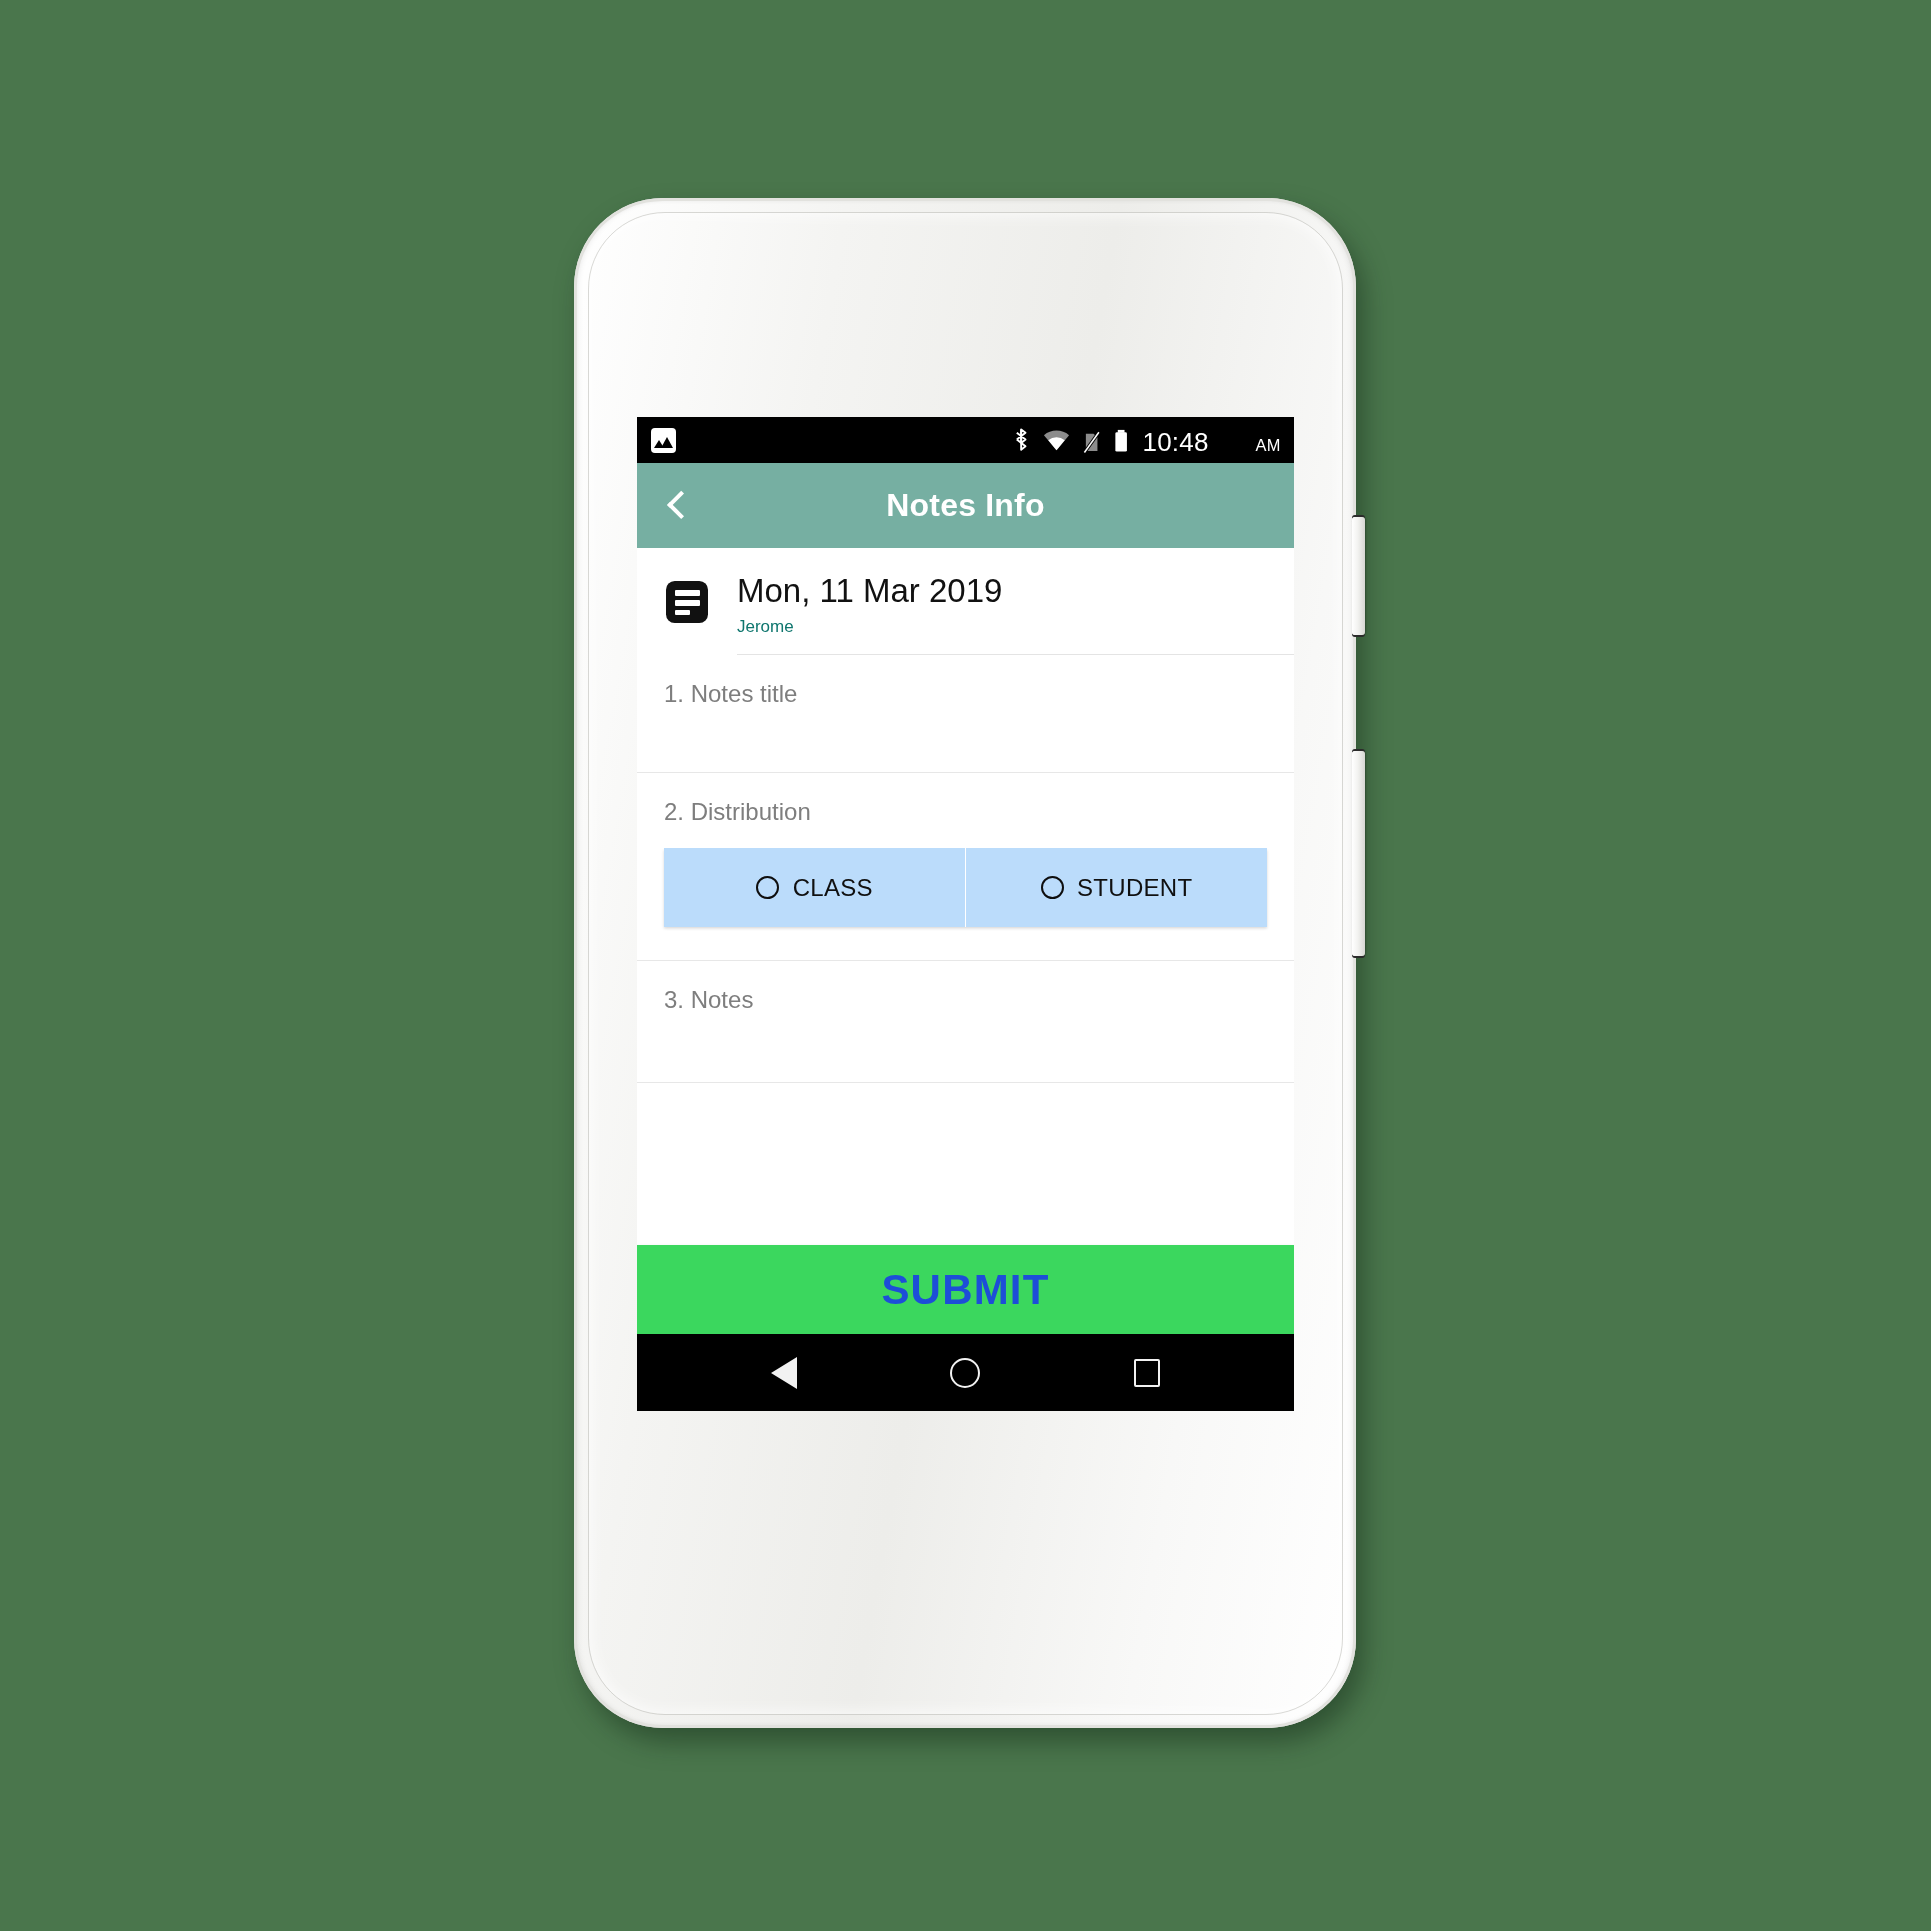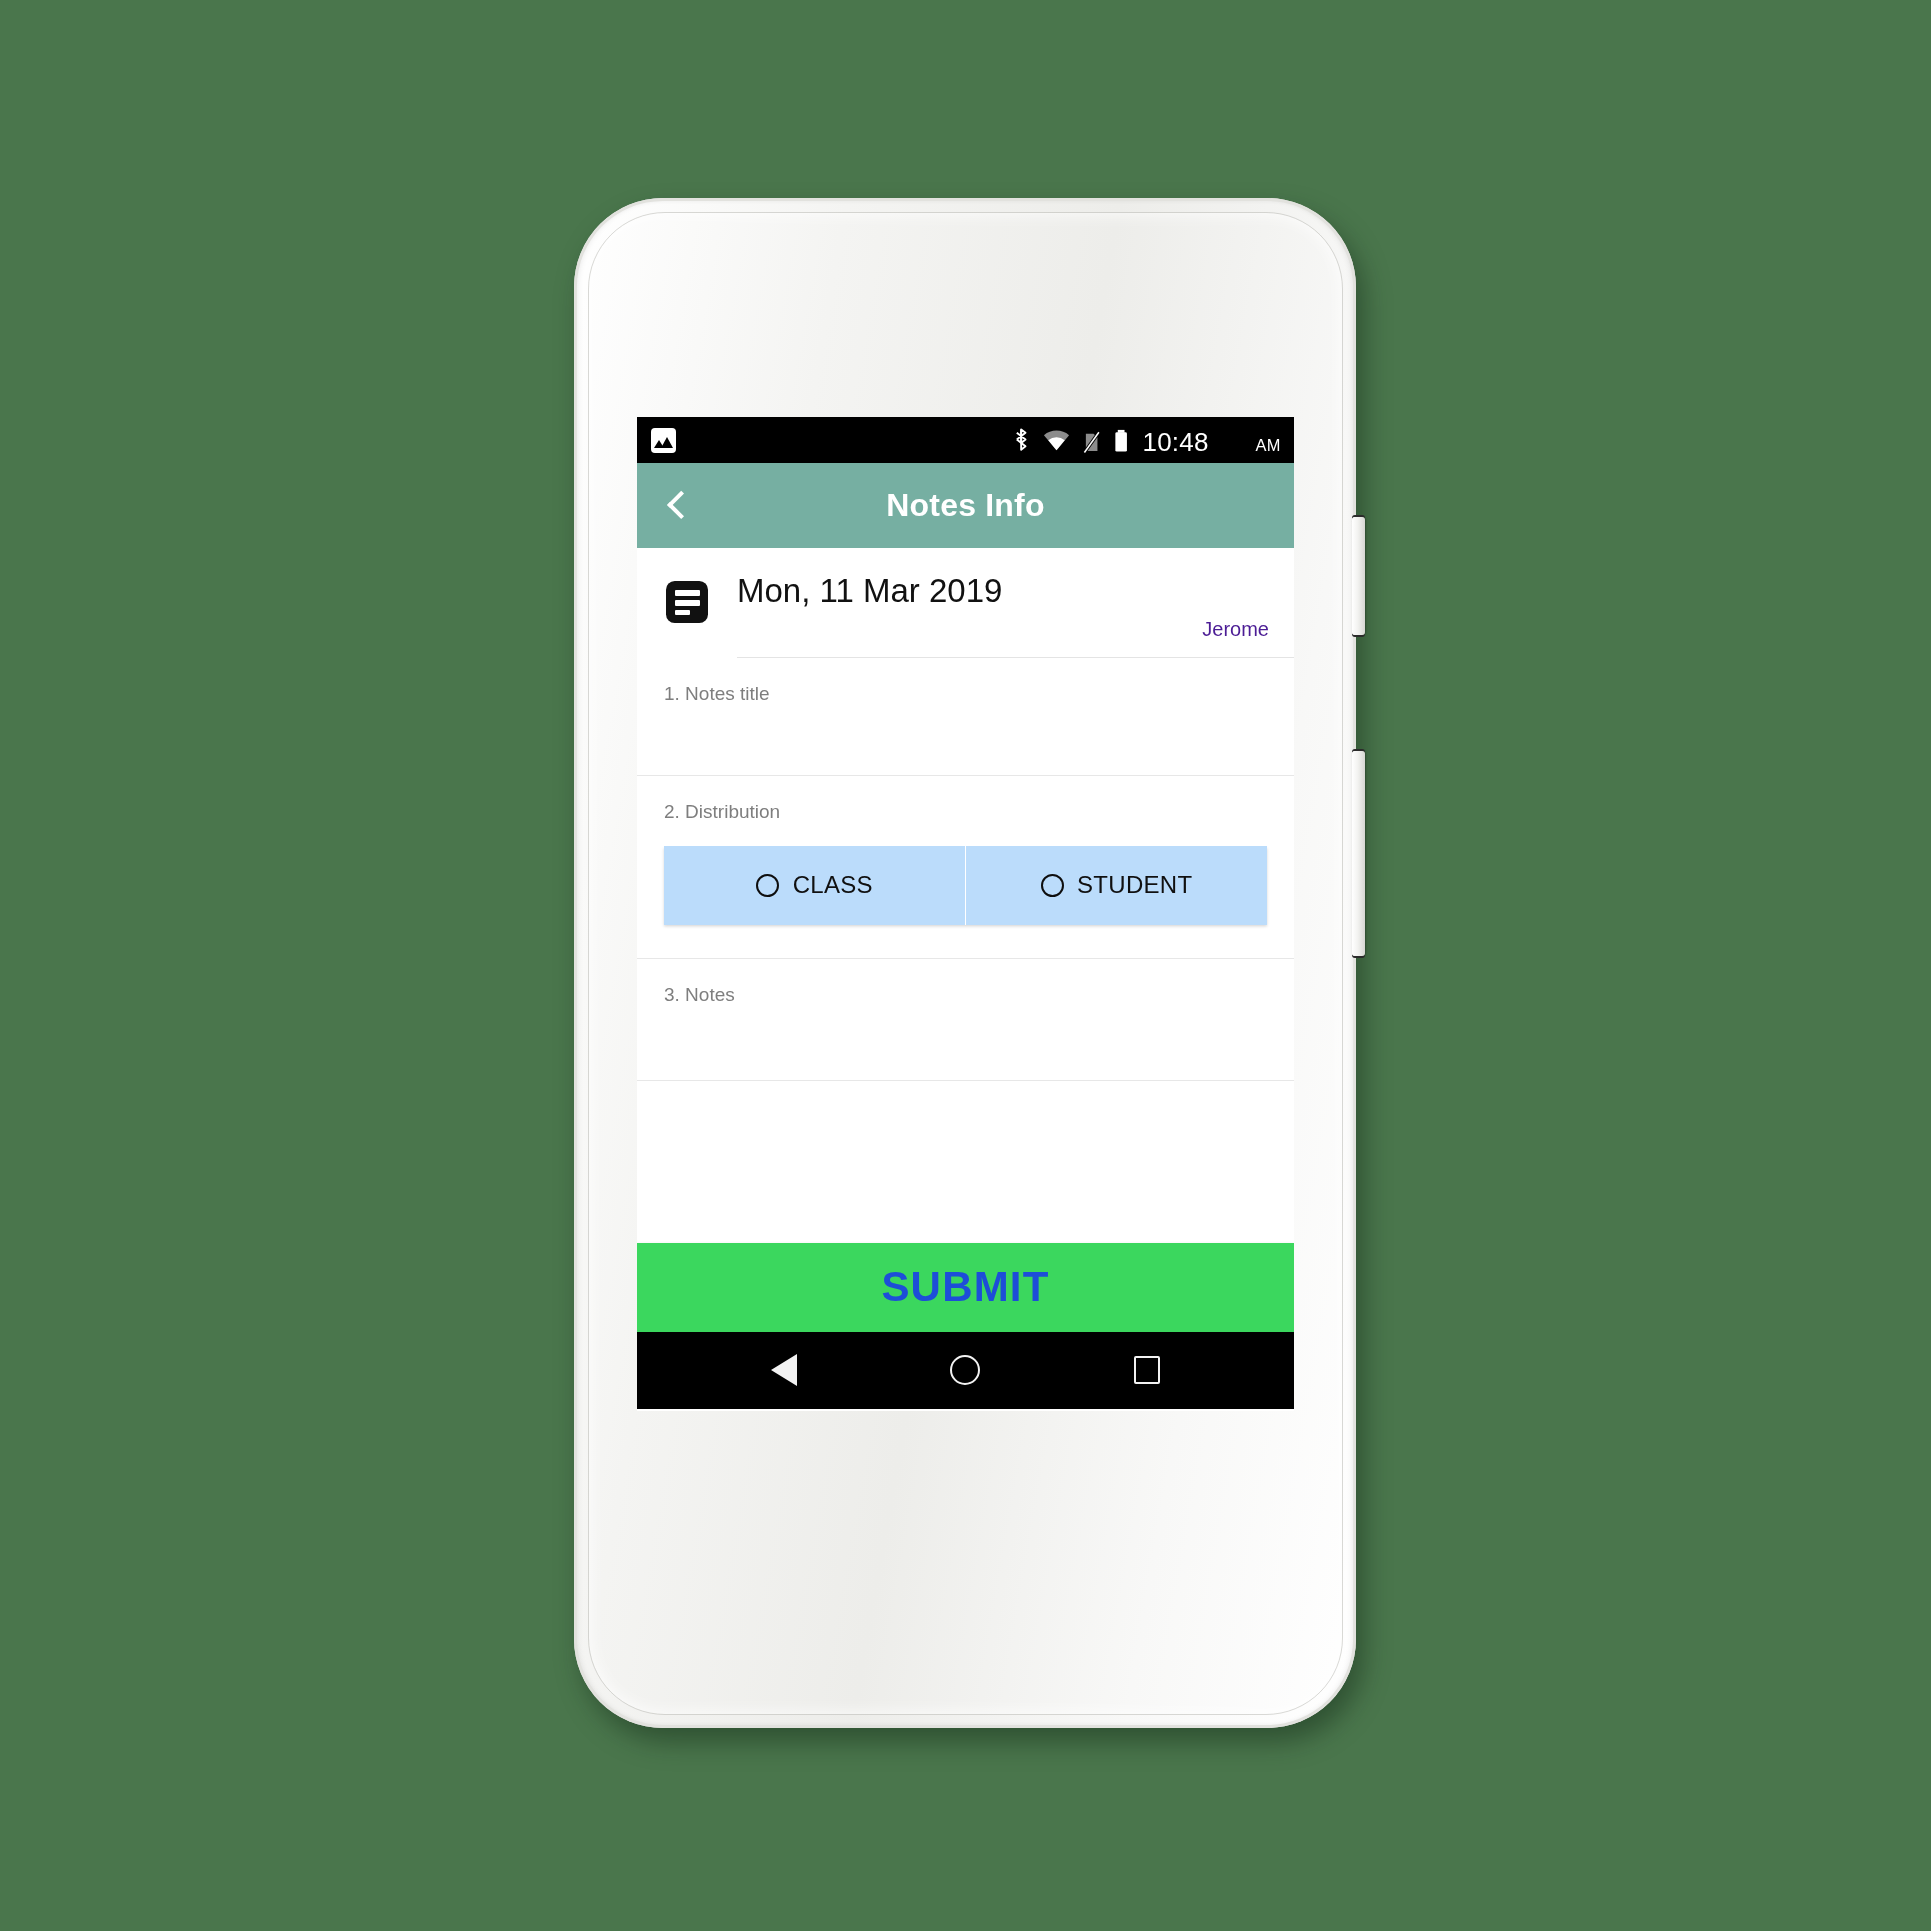--- a/index.html
+++ b/index.html
@@ -239,34 +239,33 @@
     padding-right: 25px;
     padding-bottom: 17.4px;
     border-bottom: 1px solid #e4e4e4;
   }
   .header-date {
     font-size: 33px;
     color: #111111;
     line-height: 1.15;
   }
   .header-sub {
-    font-size: 20px;
-    color: #4c1d95;
+    font-size: 17px;
+    color: #0f766e;
     margin-top: 7.7px;
     line-height: 1.1;
-    text-align: right;
   }
 
   .field-block {
     padding: 25px 27px 0 27px;
     border-bottom: 1px solid #e7e7e7;
     box-sizing: border-box;
   }
   .field-label {
-    font-size: 19px;
+    font-size: 24px;
     color: #7e7e7e;
     line-height: 1.15;
   }
   .field-input {
     width: 100%;
     border: none;
     outline: none;
     background: transparent;
     font-family: "Liberation Sans", sans-serif;
     font-size: 25px;

